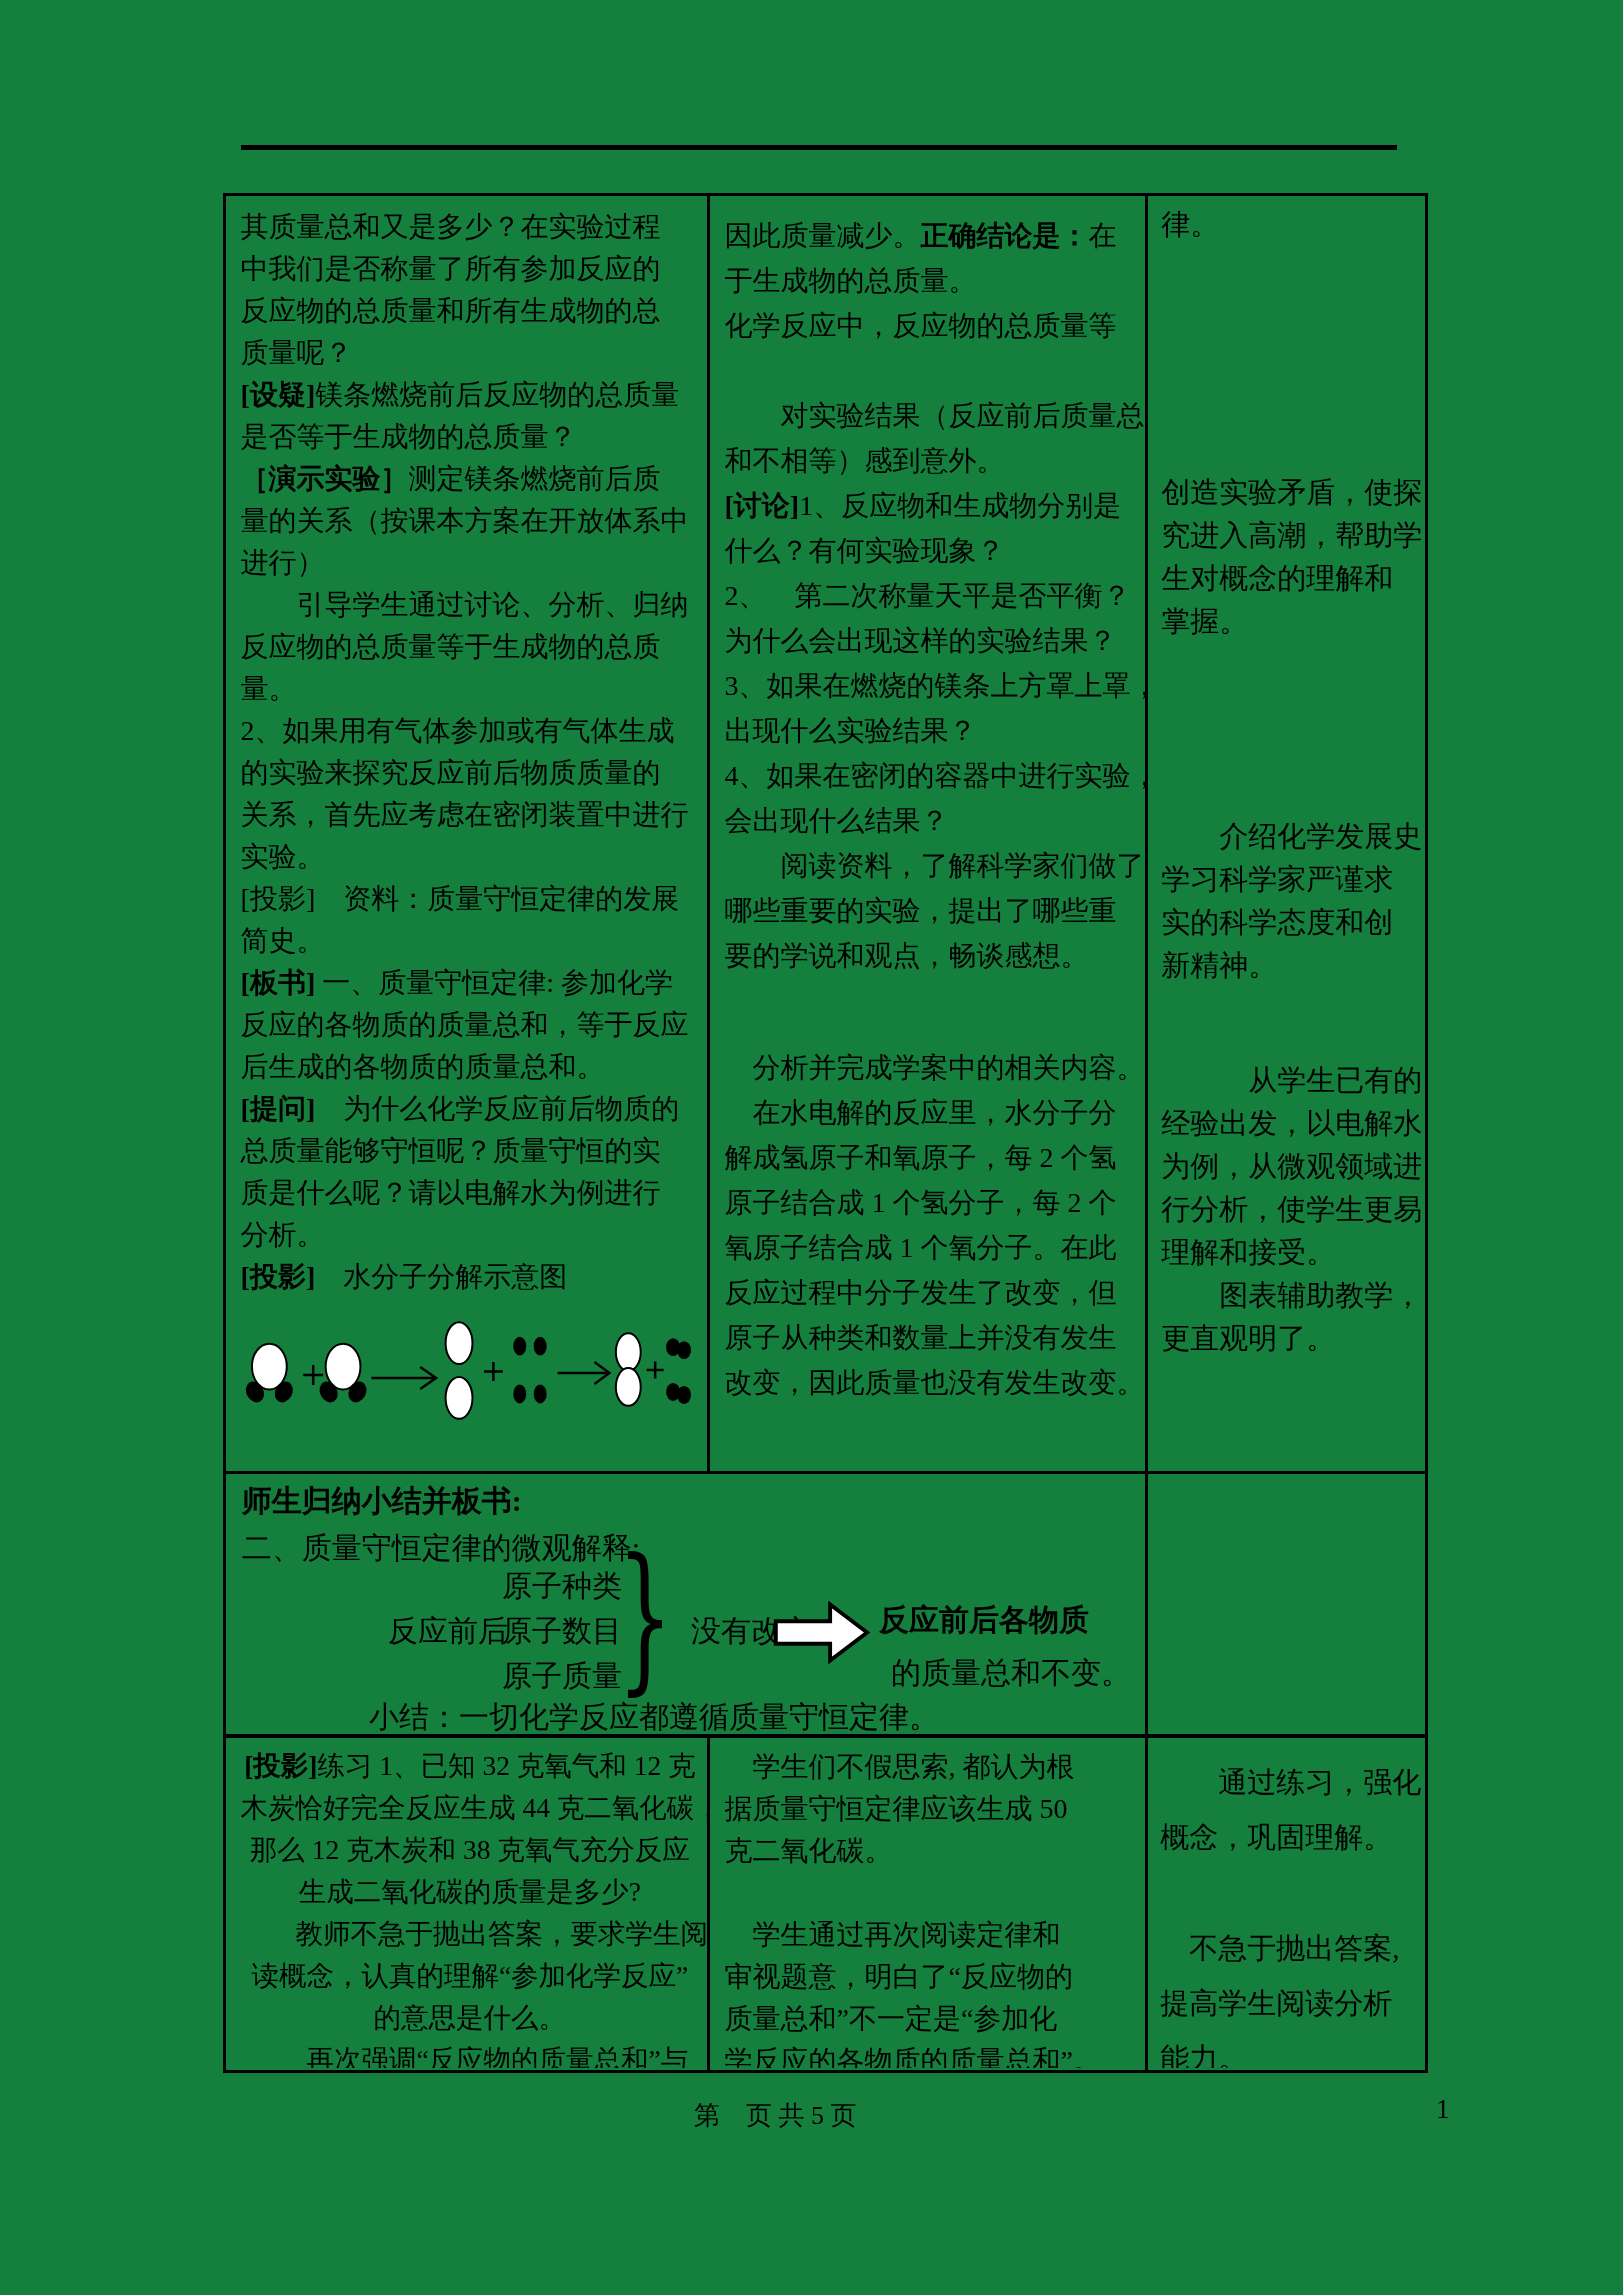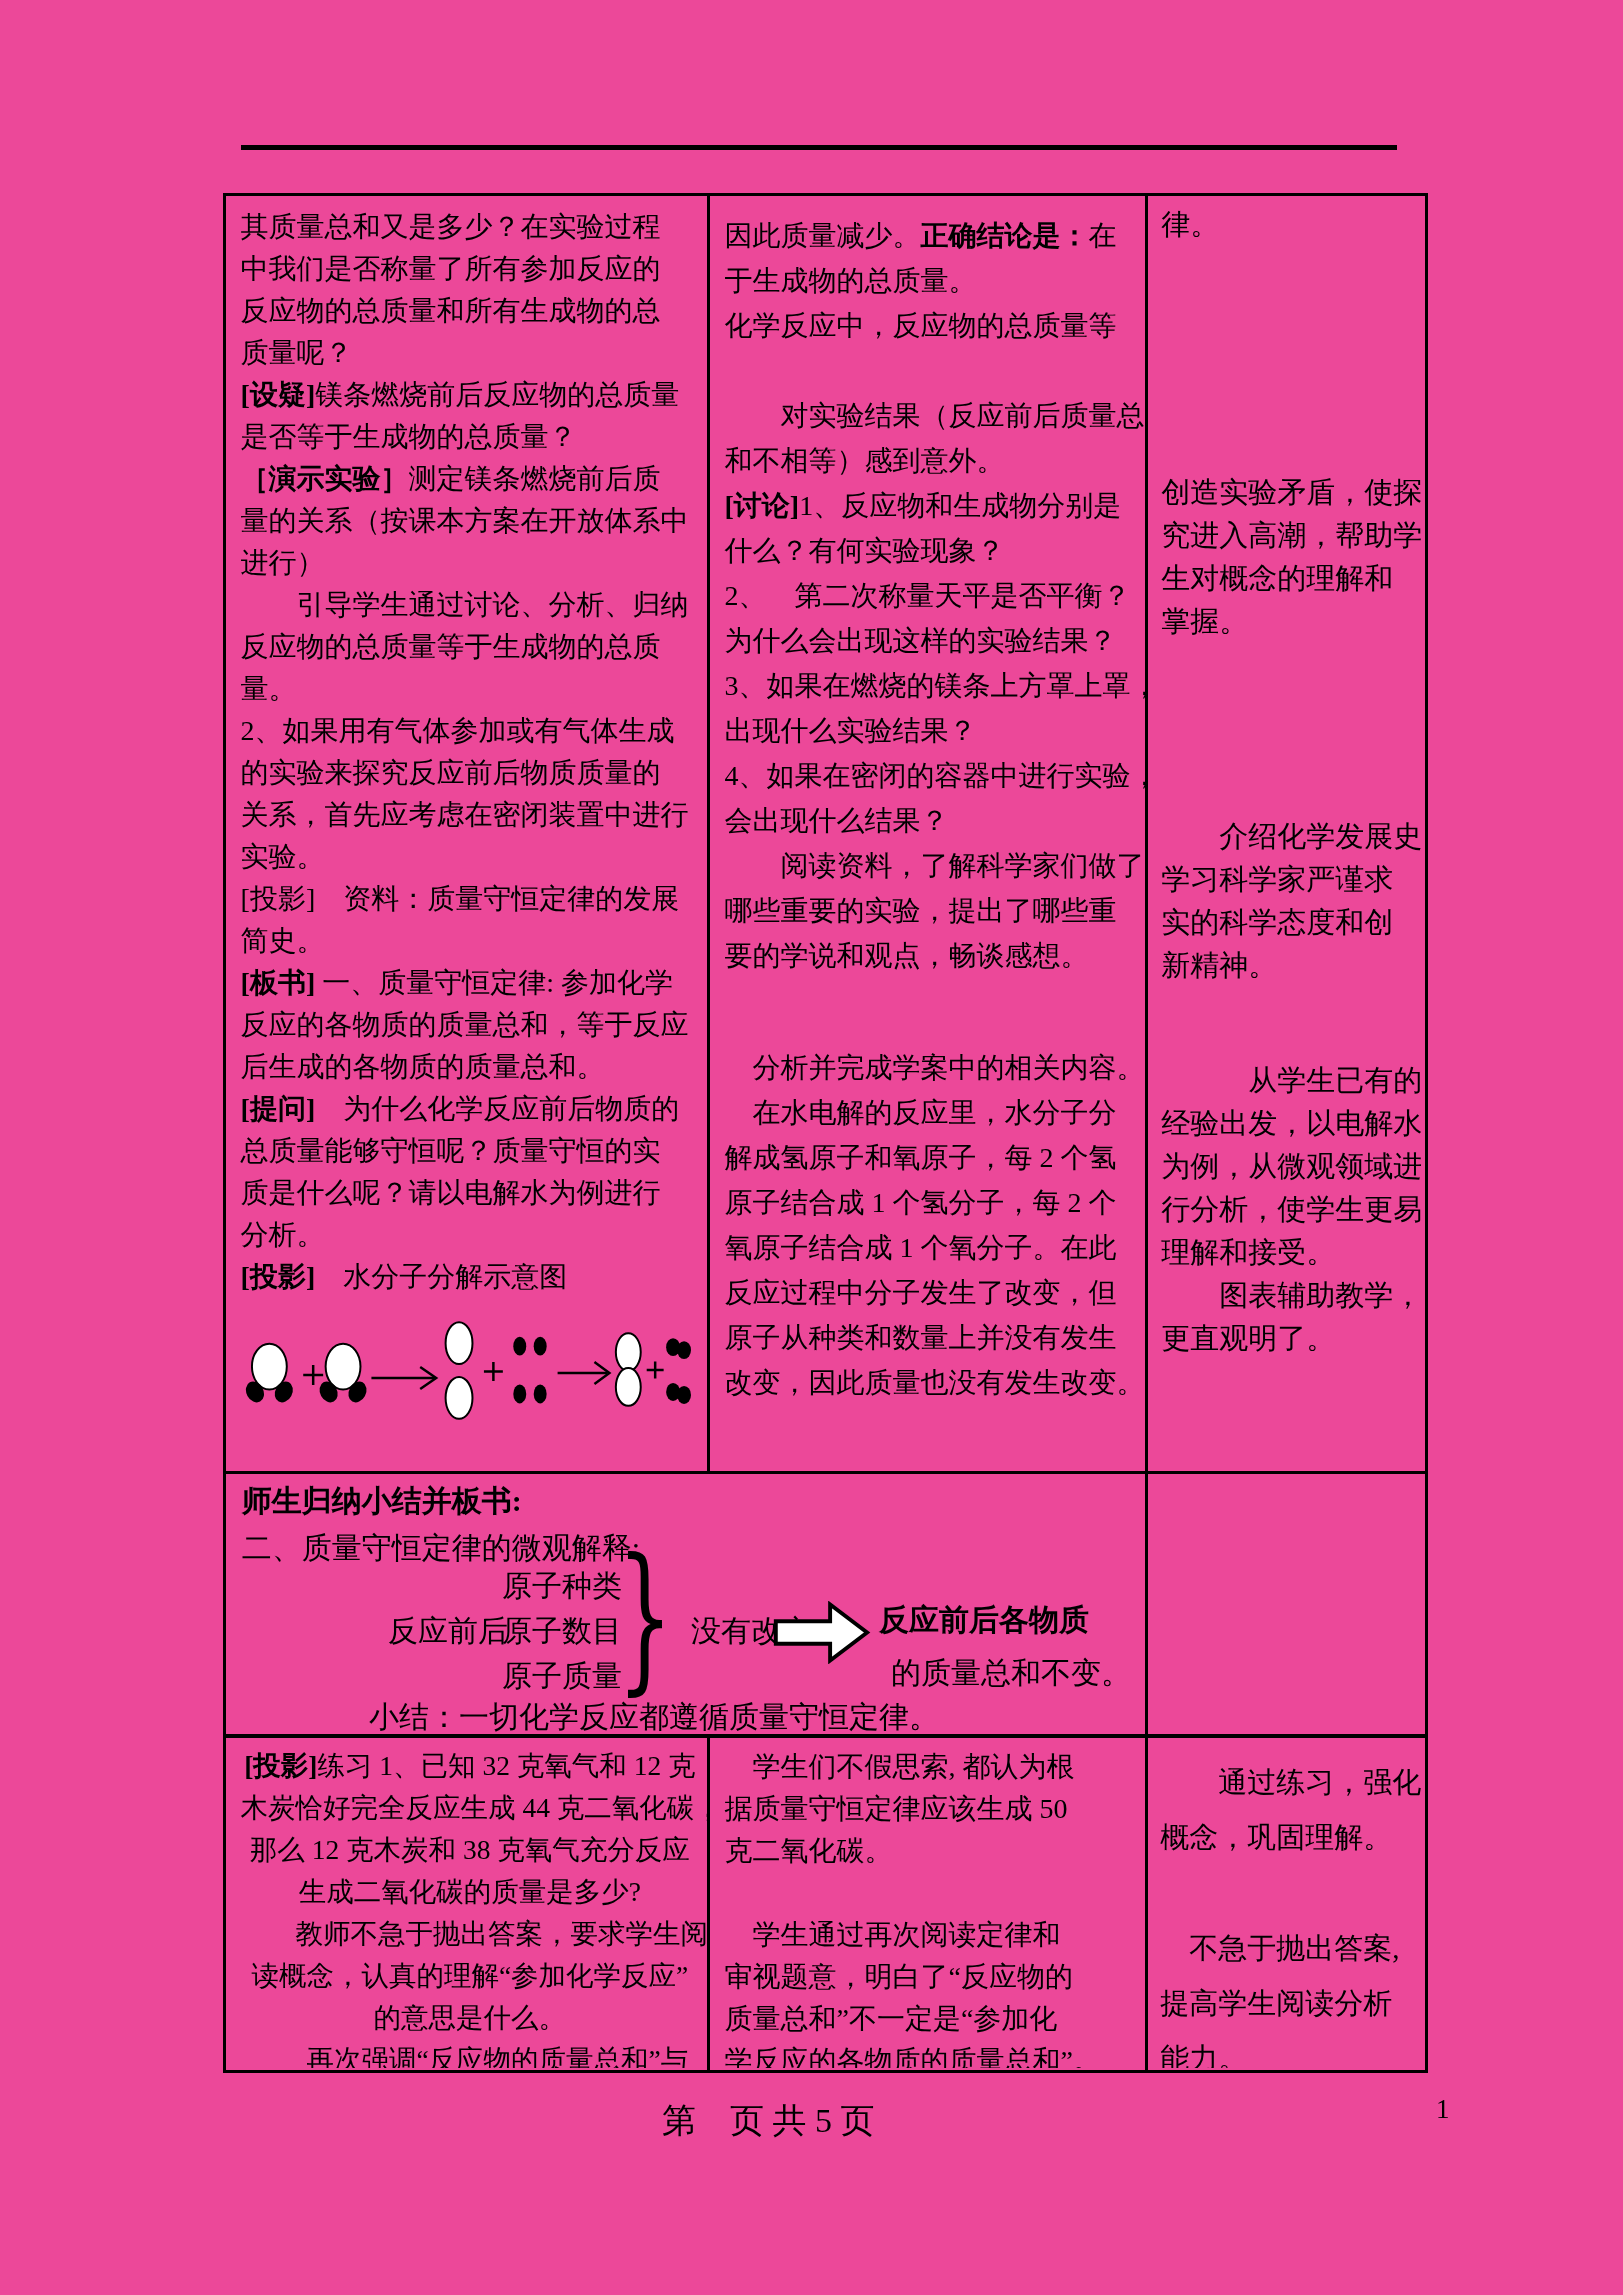--- a/index.html
+++ b/index.html
@@ -1,19 +1,19 @@
 <!DOCTYPE html>
 <html style="font-size:9px"><head>
 <meta charset="utf-8">
 <style>
   html,body{margin:0;padding:0;background:#ffffff;}
   .page{
     position:relative;
     width:1623px;height:2295px;
-    background:#ec4899;
+    background:#15803d;
     color:#000;
     font-family:"Liberation Serif","DejaVu Serif",serif;
     overflow:hidden;
   }
   .topline{position:absolute;left:241px;top:145px;width:1156px;height:4.5px;background:#000;}
   .tbl{
     position:absolute;left:223px;top:193px;width:1205px;height:1880px;
     border:3.9px solid #000;box-sizing:border-box;
   }
   .vline,.hline{position:absolute;background:#000;}
@@ -40,21 +40,21 @@
   .c33 .tline{font-size:29px;line-height:55px;}
   .bold{font-weight:bold;}
   .diagram{display:block;margin-top:15.7px;width:453px;height:125px;}
   .abs{position:absolute;white-space:nowrap;font-size:30px;line-height:34px;}
   .brace{
     position:absolute;left:391px;top:79px;
     font-size:160px;line-height:126px;font-family:"DejaVu Serif",serif;
     transform:scaleX(0.55);transform-origin:left center;
   }
   .blockarrow{position:absolute;left:547px;top:126px;}
-  .footer{position:absolute;left:662px;top:2098px;font-size:34px;white-space:nowrap;}
+  .footer{position:absolute;left:694px;top:2098px;font-size:26px;white-space:nowrap;}
   .pagenum{position:absolute;left:1436px;top:2094px;font-size:27px;}
 </style>
 </head>
 <body>
 
 <div class="page">
 
   <div class="topline"></div>
 
   <div class="tbl">

